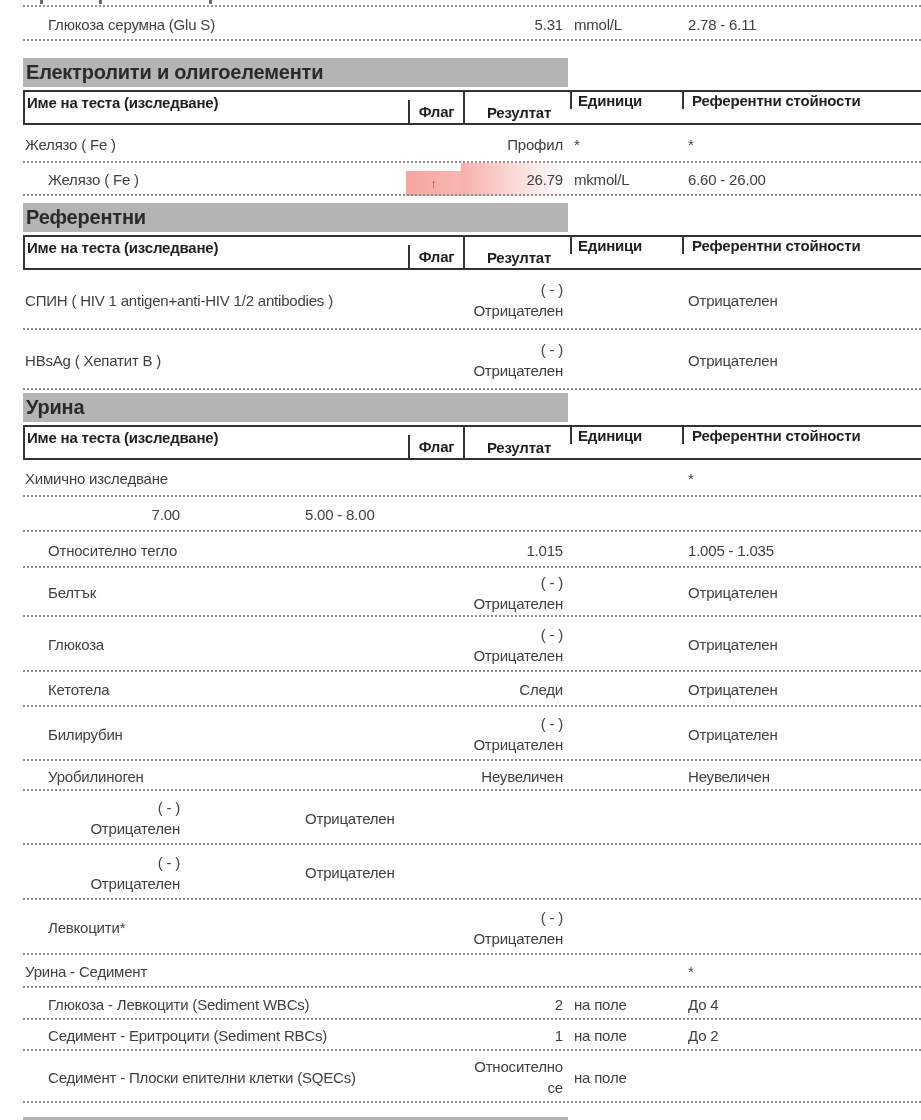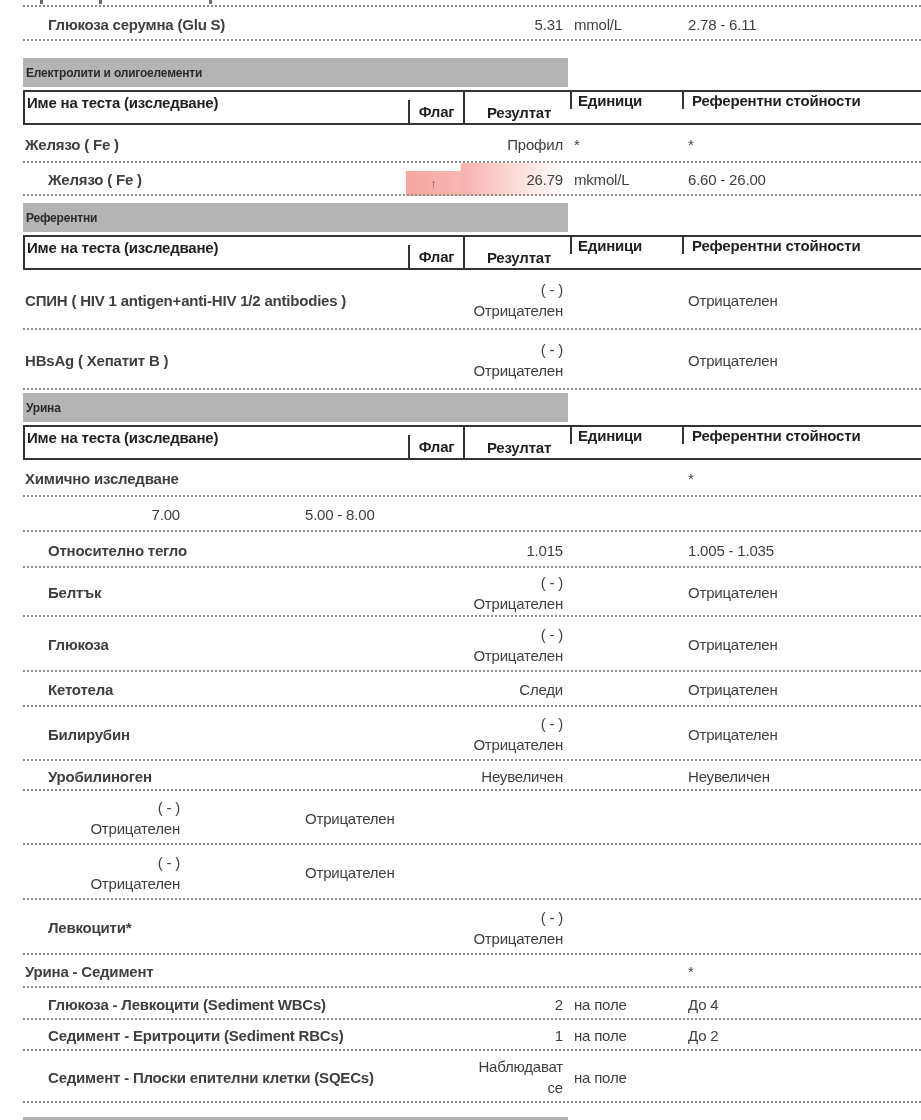--- a/index.html
+++ b/index.html
@@ -15,32 +15,32 @@
     background-image:repeating-linear-gradient(to right,#8d8d8d 0 2px,transparent 2px 4px);}
 
   
   .remnant{position:relative;height:7px;margin-left:23px;width:898px;}
   .remnant::after{content:"";position:absolute;left:0;right:0;bottom:0;height:2px;
     background-image:repeating-linear-gradient(to right,#8d8d8d 0 2px,transparent 2px 4px);}
   .tick{position:absolute;top:0;width:3px;height:4px;background:#6a6a6a;}
 
   
   .secbar{width:545px;min-height:29px;background:#b4b4b4;display:flex;align-items:center;
-    box-sizing:border-box;padding-left:3px;font-weight:bold;font-size:12px;color:#2a2a2a;}
+    box-sizing:border-box;padding-left:3px;font-weight:bold;font-size:20px;color:#2a2a2a;}
 
   
   .hrow{display:flex;align-items:flex-start;margin-top:3px;min-height:35px;box-sizing:border-box;
     border-top:2px solid #333;border-bottom:2px solid #333;border-left:2px solid #333;
     font-weight:bold;color:#1f1f1f;}
   .hrow .cell{display:flex;align-items:center;box-sizing:border-box;}
   .hrow .cell + .cell{border-left:2px solid #333;}
   .hrow .c-result{justify-content:flex-end;}
 
   .cell{box-sizing:border-box;}
-  .c-name{width:383px;padding:2px 6px 2px 2px;font-weight:bold;}
+  .c-name{width:383px;padding:2px 6px 2px 2px;}
   .c-name.ind{padding-left:25px;}
   .c-flag{width:55px;display:flex;align-items:center;justify-content:center;align-self:stretch;margin-top:8px;}
   .c-result{width:107px;text-align:right;padding-right:5px;padding-left:8px;line-height:21px;
     display:flex;flex-direction:column;justify-content:center;align-self:stretch;}
   .rline{line-height:21px;}
   .c-units{width:112px;padding-left:6px;}
   .c-ref{flex:1;padding-left:8px;}
 
   
   .hl-flag{background:linear-gradient(to right,#f7a5a0,#f8b6b1);}
@@ -272,21 +272,21 @@
         <div class="cell c-name ind">Седимент - Еритроцити (Sediment RBCs)</div>
         <div class="cell c-flag"></div>
         <div class="cell c-result">1</div>
         <div class="cell c-units">на поле</div>
         <div class="cell c-ref">До 2</div>
       </div>
 
       <div class="row" style="min-height:52px">
         <div class="cell c-name ind">Седимент - Плоски епителни клетки (SQECs)</div>
         <div class="cell c-flag"></div>
-        <div class="cell c-result">Наблюдават се</div>
+        <div class="cell c-result">Относително се</div>
         <div class="cell c-units">на поле</div>
         <div class="cell c-ref"></div>
       </div>
     </div>
   </div>
 
   <div class="bottombar"></div>
 
 </div>
 

